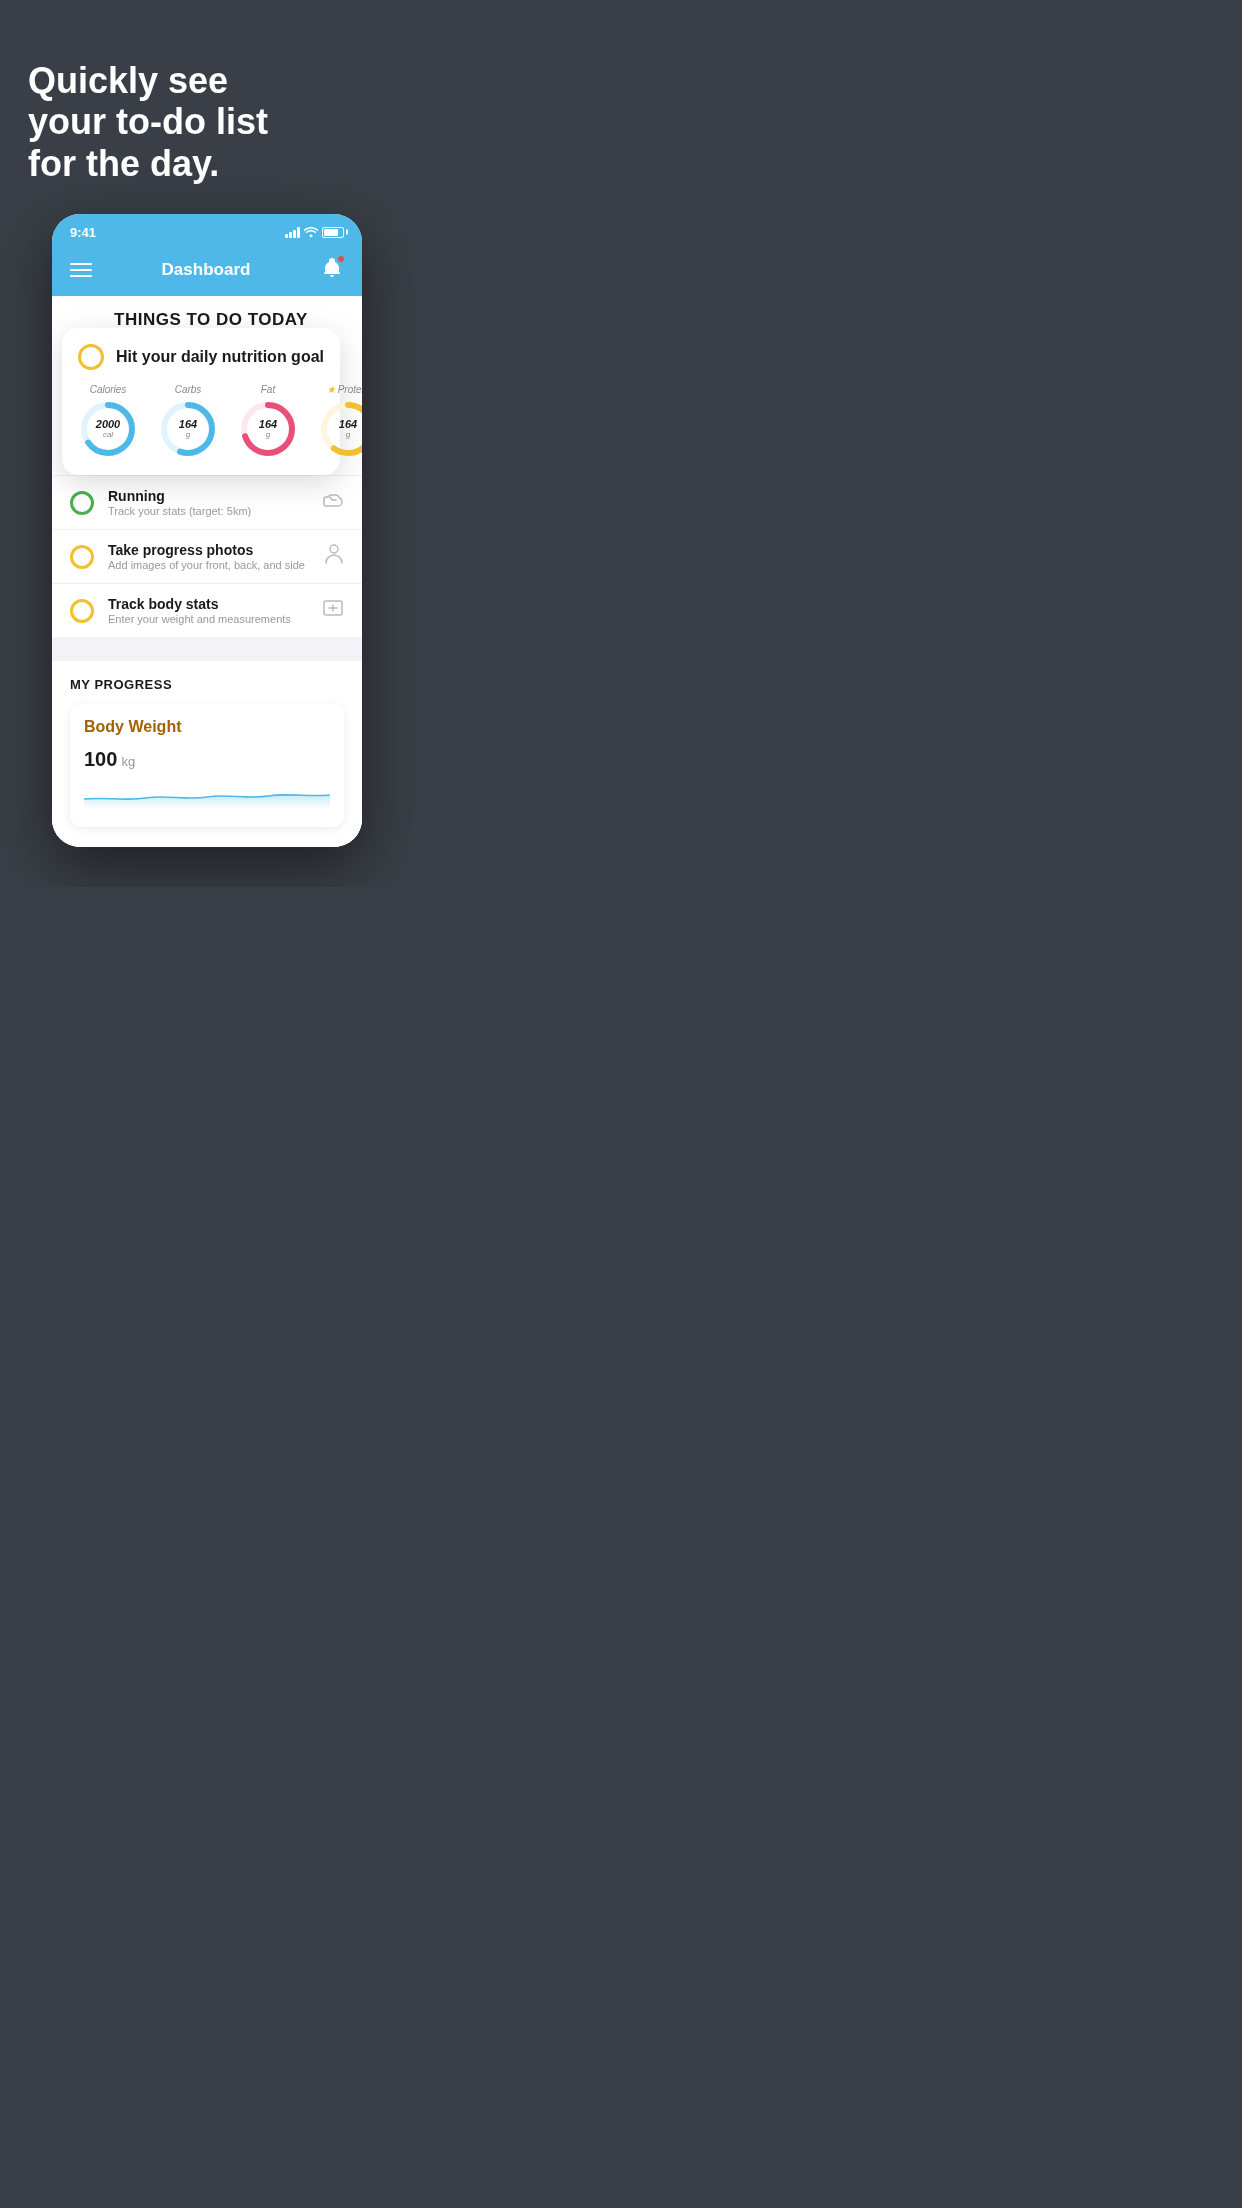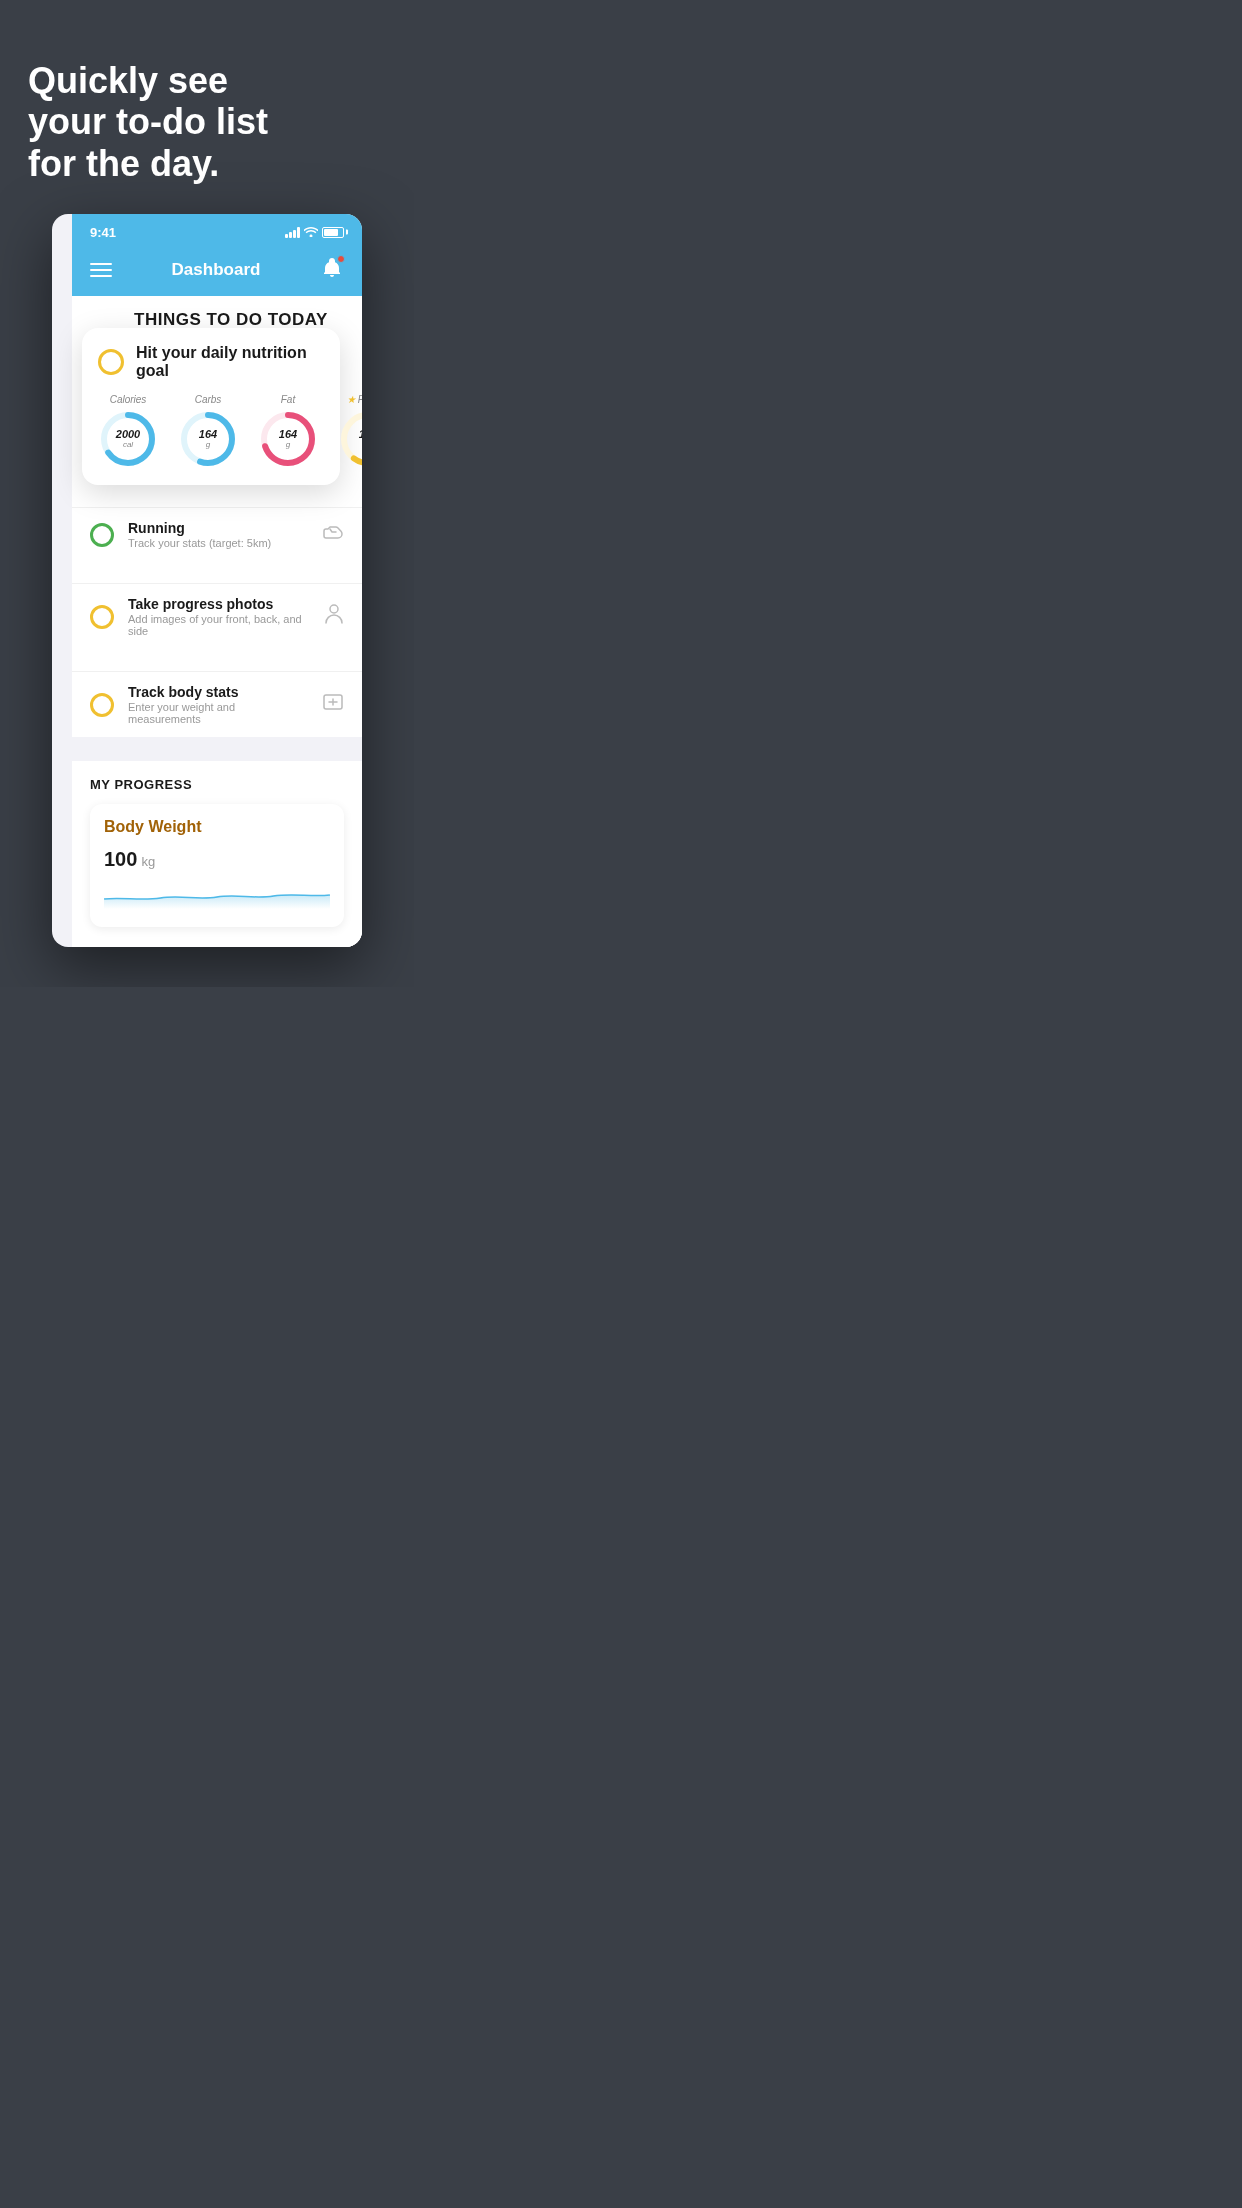--- a/index.html
+++ b/index.html
@@ -33,25 +33,24 @@
       display: flex;
       justify-content: center;
       align-items: flex-start;
       padding: 0 0 40px 0;
       position: relative;
     }
 
     .phone {
       width: 310px;
       background: #f2f2f7;
-      border-radius: 16px;
+      border-radius: 28px;
       overflow: hidden;
       box-shadow: 0 20px 60px rgba(0,0,0,0.5);
       position: relative;
-      padding-left: 20px;
     }
 
     
     .status-bar {
       background: #4eb9e8;
       display: flex;
       justify-content: space-between;
       align-items: center;
       padding: 8px 18px 4px 18px;
       height: 32px;
@@ -275,21 +274,20 @@
       display: block;
     }
 
     
     .todo-item {
       display: flex;
       align-items: center;
       padding: 12px 18px;
       border-top: 1px solid #f0f0f0;
       gap: 14px;
-      margin-top: 22px;
     }
 
     .todo-circle {
       width: 24px;
       height: 24px;
       border-radius: 50%;
       flex-shrink: 0;
     }
 
     .todo-circle.green {

